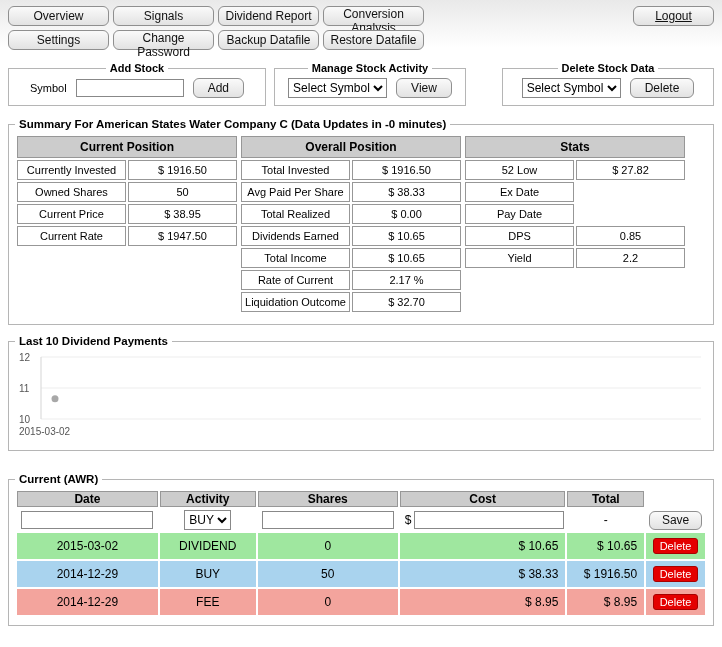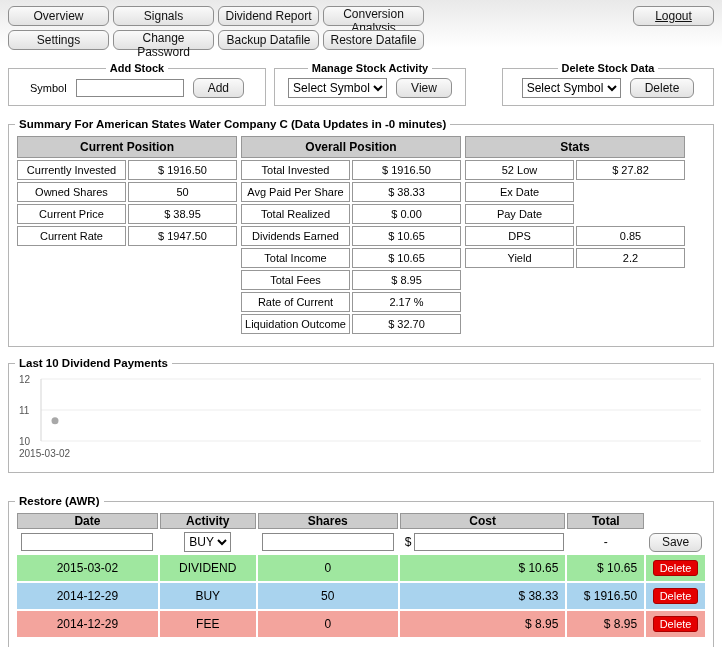--- a/index.html
+++ b/index.html
@@ -176,24 +176,20 @@
               </tr>
           <tr>
                 <td>Dividends Earned</td>
                 <td>$ 10.65</td>
               </tr>
           <tr>
                 <td>Total Income</td>
                 <td>$ 10.65</td>
               </tr>
           <tr>
-                <td>Total Fees</td>
-                <td>$ 8.95</td>
-              </tr>
-          <tr>
                 <td>Rate of Current</td>
                 <td>2.17 %</td>
               </tr>
           <tr>
                 <td>Liquidation Outcome</td>
                 <td>$ 32.70</td>
               </tr>
         </tbody>
           </table>
 
@@ -239,21 +235,21 @@
             <line x1="26" y1="68" x2="686" y2="68" stroke="#ededed" stroke-width="1"></line>
             <text x="4" y="71.5" font-size="10" fill="#555" font-family="Liberation Sans, sans-serif">10</text>
             <line x1="26" y1="6" x2="26" y2="68" stroke="#d5d5d5" stroke-width="1"></line>
             <circle cx="40" cy="47.84999999999999" r="3.5" fill="#a8a8a8"></circle>
             <text x="4" y="84" font-size="10" fill="#555" font-family="Liberation Sans, sans-serif">2015-03-02</text>
           </svg>
         </div>
     </fieldset>
 
     <fieldset class="activity-fieldset">
-      <legend>Restore (AWR)</legend>
+      <legend>Current (AWR)</legend>
       <table class="activity">
         <colgroup>
           <col class="c-date">
             <col class="c-act">
             <col class="c-shares">
             <col class="c-cost">
             <col class="c-total">
             <col class="c-action">
         </colgroup>
         <tbody>

